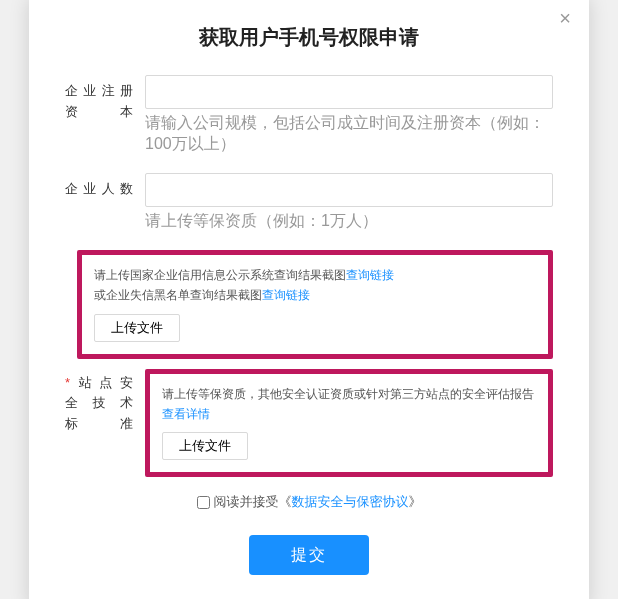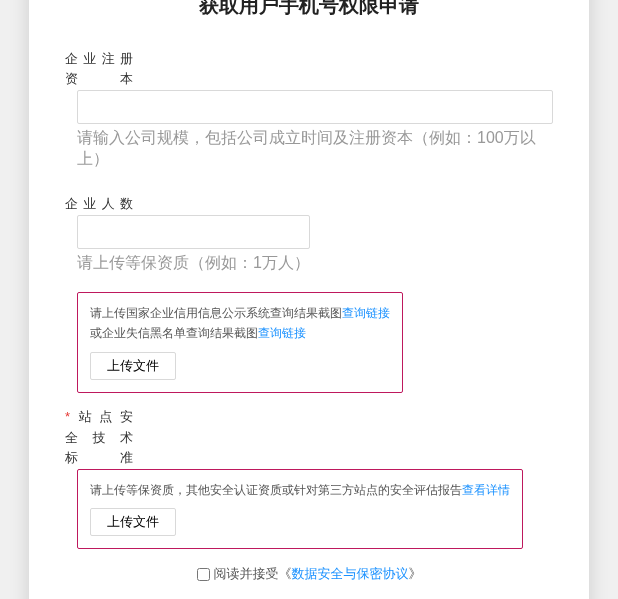--- a/index.html
+++ b/index.html
@@ -36,21 +36,20 @@
       text-align: center;
       font-size: 20px;
       font-weight: bold;
       color: #222;
       margin-bottom: 24px;
     }
     .form-row {
       display: flex;
       align-items: flex-start;
       margin-bottom: 10px;
-      flex-direction: column;
     }
     .form-label {
       width: 68px;
       min-width: 68px;
       font-size: 13px;
       color: #333;
       padding-top: 6px;
       text-align: justify;
       text-align-last: justify;
       line-height: 1.6;
@@ -76,21 +75,21 @@
       color: #333;
       outline: none;
     }
     .form-hint {
       font-size: 16px;
       color: #999;
       margin-top: 4px;
       margin-bottom: 8px;
     }
     .upload-box {
-      border: 1px solid #be185d;
+      border: 5px solid #be185d;
       border-radius: 2px;
       padding: 10px 12px 12px 12px;
       background: #fff;
     }
     .upload-desc {
       font-size: 12px;
       color: #555;
       line-height: 1.7;
       margin-bottom: 8px;
     }
@@ -190,13 +189,14 @@
     </div>
   </div>
 
   <div class="agreement-row">
     <input type="checkbox" style="">
     <span>阅读并接受《</span>
       <a class="agreement-link">数据安全与保密协议</a>
       <span>》</span>
   </div>
 
+  <button class="submit-btn">提交</button>
 </div>
 
 </body></html>

